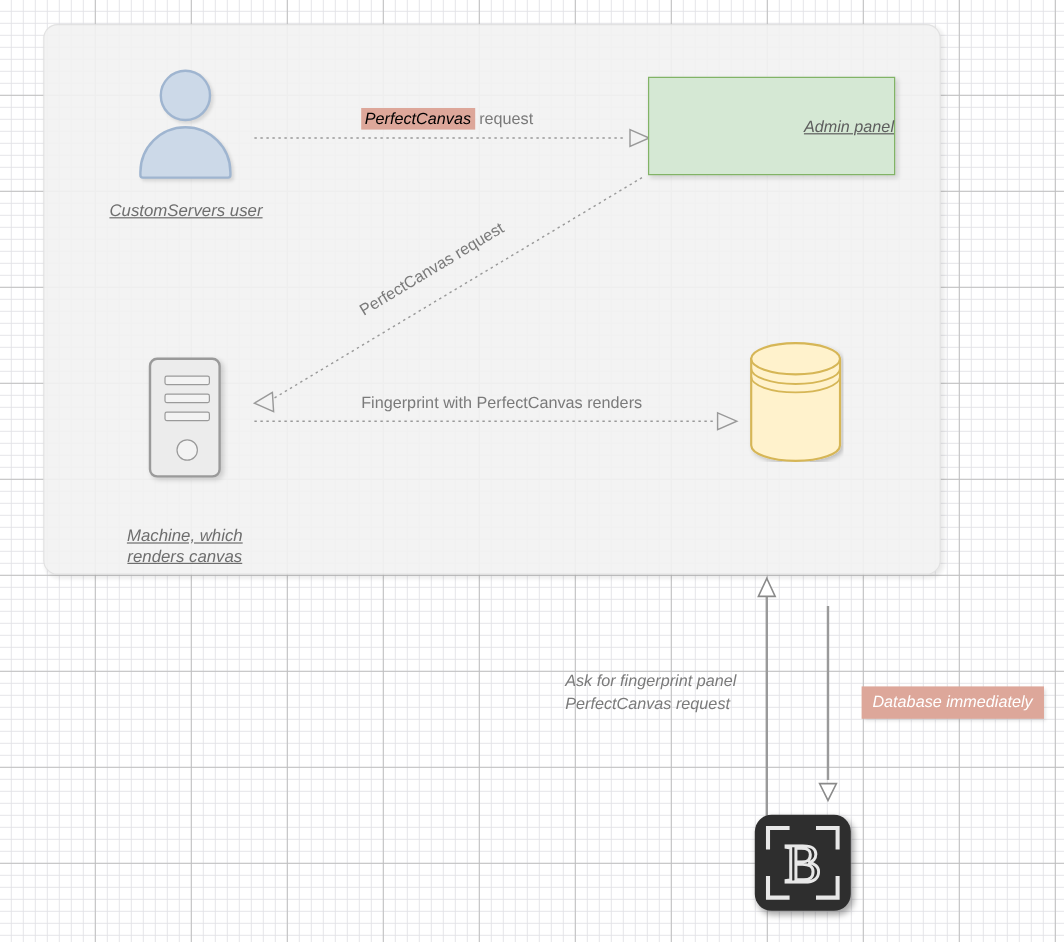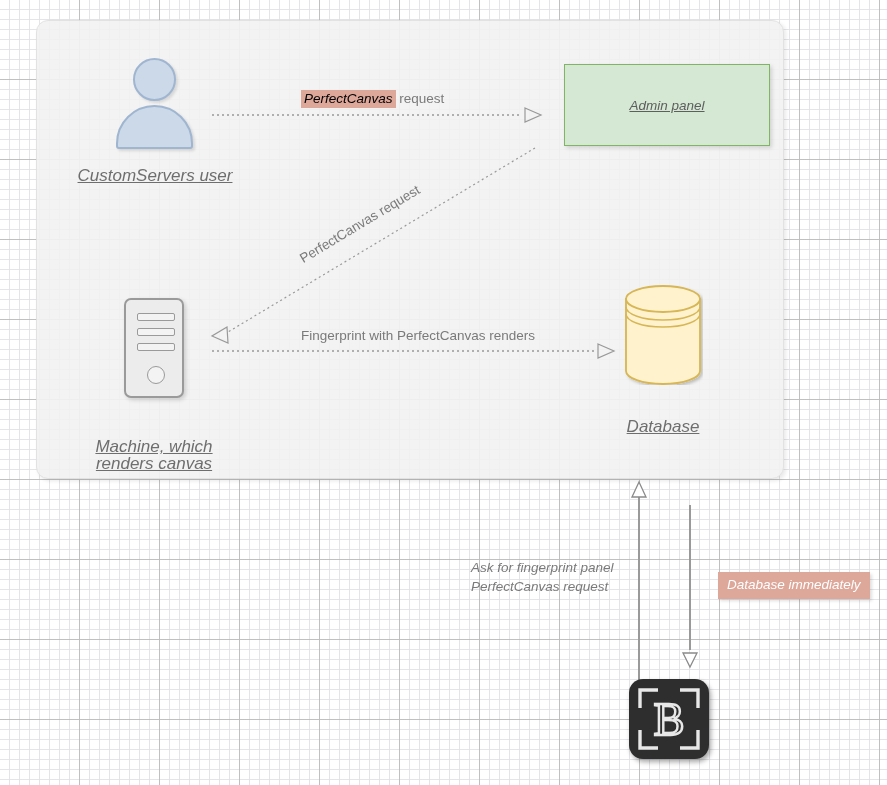--- a/index.html
+++ b/index.html
@@ -56,21 +56,21 @@
     line-height: 17px;
     white-space: nowrap;
   }
   .lbl.ital { font-style: italic; }
 
   
   .node-caption {
     position: absolute;
     text-align: center;
     font-style: italic;
-    font-size: 17px;
+    font-size: 14px;
     line-height: 17px;
     color: #6e6e6e;
   }
   .node-caption span { text-decoration: underline; display: block; }
 
   
   .hl {
     background: #dda79a;
     color: #000000;
     font-style: italic;
@@ -113,22 +113,21 @@
 
   
   .greenbox {
     position: absolute;
     background: #d5e8d4;
     border: 1.6px solid #82b366;
     box-sizing: border-box;
     box-shadow: 2px 2px 4px rgba(0,0,0,0.14);
     display: flex;
     align-items: center;
-    justify-content: center;
-    margin-left: 24px;
+    justify-content: flex-end;
   }
   .greenbox .t {
     font-style: italic;
     text-decoration: underline;
     color: #5e5e5e;
     font-size: 13.5px;
   }
 
   
   .server {
@@ -235,23 +234,20 @@
         </filter>
       </defs>
       <g filter="url(#dbshadow)">
         <path d="M3,14 L3,86 A37,13 0 0 0 77,86 L77,14 Z" fill="#fff2cc" stroke="#d6b656" stroke-width="1.8"></path>
         <ellipse cx="40" cy="14" rx="37" ry="13" fill="#fff2cc" stroke="#d6b656" stroke-width="1.8"></ellipse>
         <path d="M3,22 A37,13 0 0 0 77,22" fill="none" stroke="#d6b656" stroke-width="1.5"></path>
         <path d="M3,29 A37,13 0 0 0 77,29" fill="none" stroke="#d6b656" stroke-width="1.5"></path>
       </g>
     </svg>
   </div>
-  <div class="node-caption" style="left:573px; top:418px; width:180px;">
-    <span>Database</span>
-  </div>
 
   <div class="bas" style="left:629px; top:679px;">
     <svg width="80" height="80" viewBox="0 0 80 80" xmlns="http://www.w3.org/2000/svg">
 
       <g stroke="#e8e8e8" stroke-width="3.4" fill="none" stroke-linecap="butt">
         <path d="M11,29 L11,11 L29,11"></path>
         <path d="M51,11 L69,11 L69,29"></path>
         <path d="M69,51 L69,69 L51,69"></path>
         <path d="M29,69 L11,69 L11,51"></path>
       </g>

